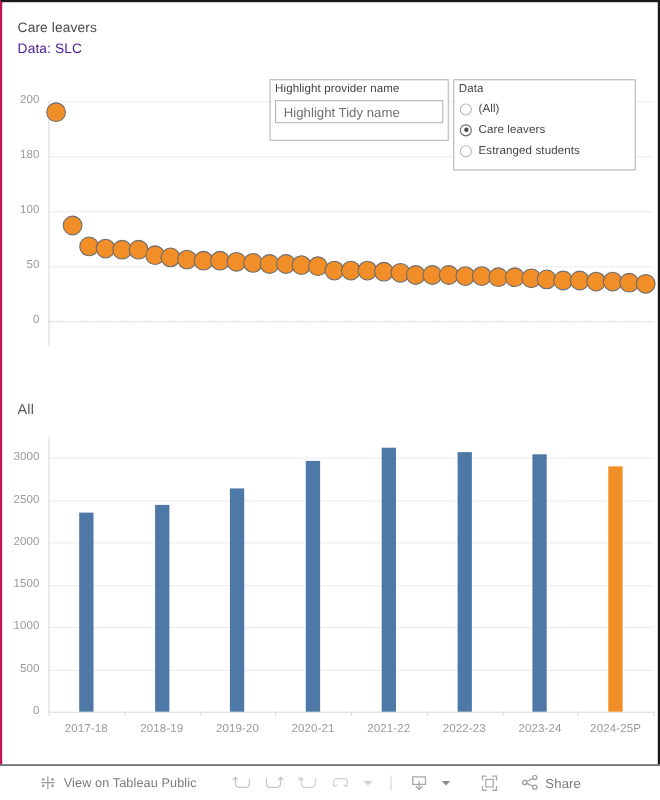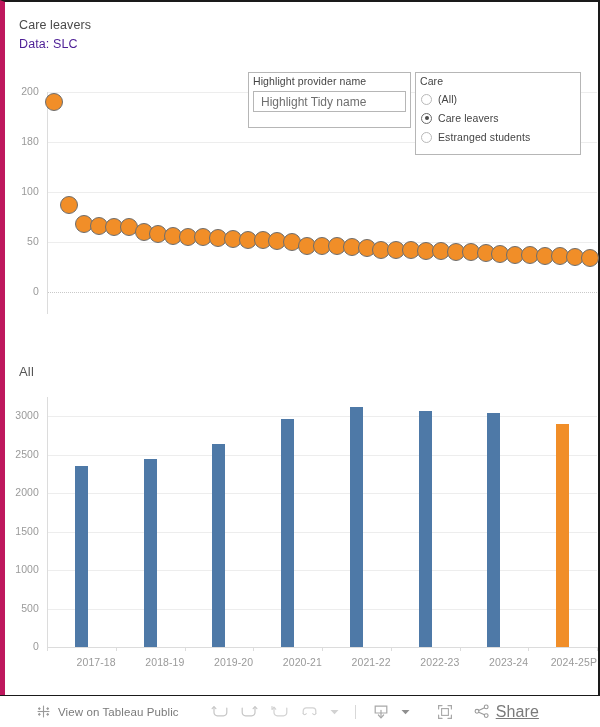--- a/index.html
+++ b/index.html
@@ -17,21 +17,21 @@
     height: 727px;
     background: #ffffff;
   }
 
   
   .viz-frame {
     position: absolute;
     left: 0; top: 0;
     width: 600px;
     height: 695px;
-    border-left: 5px solid #be185d;
+    border-left: 2px solid #be185d;
     border-right: 2px solid #1a1a1a;
     border-top: 2px solid #1a1a1a;
     background: #ffffff;
   }
 
   
   .titleblock { position: absolute; left: 14px; top: 14px; width: 560px; }
   .t-main {
     font-size: 12.5px;
     color: #4a4a4a;
@@ -58,21 +58,21 @@
     font-size: 10.5px;
     color: #9a9a9a;
     text-align: right;
     white-space: nowrap;
     letter-spacing: .1px;
   }
   .xtick-label {
     position: absolute;
     font-size: 10.5px;
     color: #9a9a9a;
-    text-align: right;
+    text-align: center;
     white-space: nowrap;
     letter-spacing: .1px;
   }
   .gridline { position: absolute; height: 1px; background: #ededed; }
   .zeroline-dotted {
     position: absolute;
     height: 0;
     border-top: 1px dotted #c9c9c9;
   }
   .yaxis-line { position: absolute; width: 1px; background: #dcdcdc; }
@@ -190,21 +190,21 @@
   .tb-btn.wide { width: 20px; }
   .tb-divider {
     width: 1px; height: 14px;
     background: #d8d8d8;
     margin: 0 10px;
   }
   .tb-share {
     display: flex; align-items: center; gap: 6px;
     margin-left: 6px;
   }
-  .tb-share-text { font-size: 16px; color: #7a7a7a; letter-spacing: .1px; text-decoration: underline; }
+  .tb-share-text { font-size: 12px; color: #7a7a7a; letter-spacing: .1px; }
   svg { display: block; }
 </style>
 </head>
 <body>
 
 <div id="app">
 
   <div class="viz-frame">
 
     <div class="titleblock">
@@ -316,21 +316,21 @@
       <span style="margin-left:4px;">
         <svg width="13" height="13" viewBox="0 0 13 13">
           <circle cx="5.2" cy="5.2" r="3.6" fill="none" stroke="#6f6f6f" stroke-width="1"></circle>
           <line x1="7.9" y1="7.9" x2="11.4" y2="11.4" stroke="#6f6f6f" stroke-width="1"></line>
         </svg>
       </span>
     </div>
 
     <div class="filter-card" style="left:410px; top:70px; width:166px; height:83px;">
     </div>
-    <div class="filter-title" style="left:415px; top:73px;">Care</div>
+    <div class="filter-title" style="left:415px; top:73px;">Data</div>
 
     <div class="radio-row" style="left:416px; top:91px;">
       <span class="radio-mark"></span>
       <span class="radio-label">(All)</span>
     </div>
     <div class="radio-row checked" style="left:416px; top:110px;">
       <span class="radio-mark"></span>
       <span class="radio-label">Care leavers</span>
     </div>
     <div class="radio-row" style="left:416px; top:129px;">

